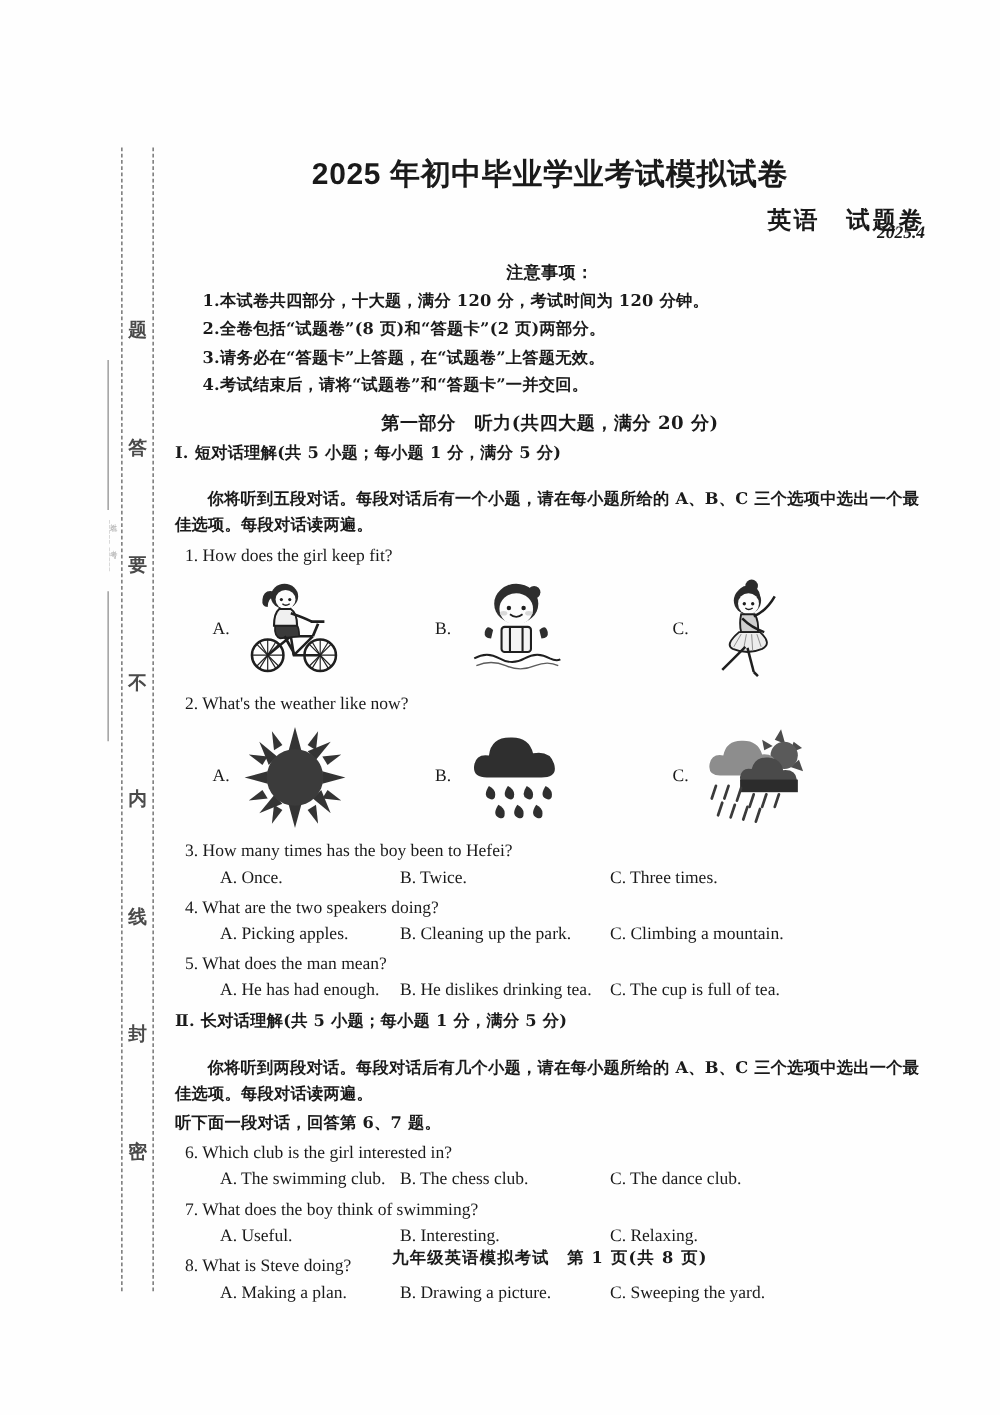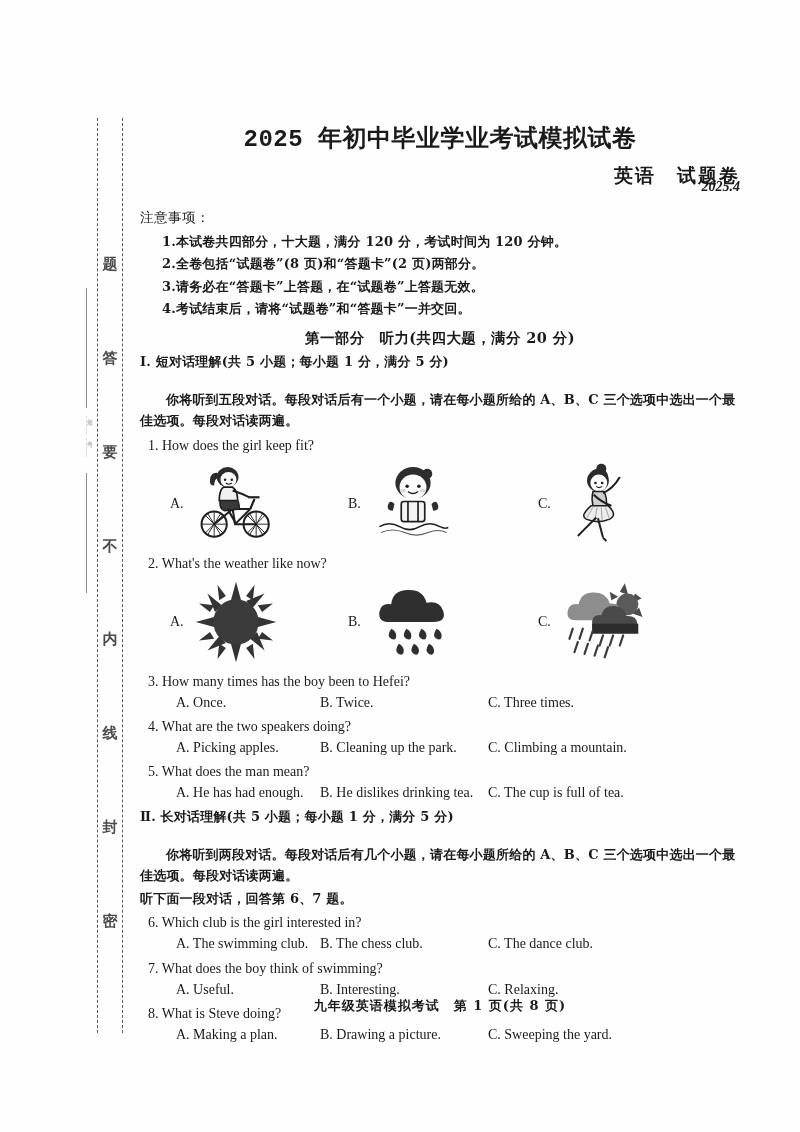--- a/index.html
+++ b/index.html
@@ -85,21 +85,21 @@
   
   #content {
     position: absolute;
     left: 140px;
     top: 125px;
     width: 600px;
   }
 
   .title-main {
     text-align: center;
-    font-family: Liberation Mono, monospace;
+    font-family: Liberation Sans, sans-serif;
     font-size: 24px;
     font-weight: 700;
     letter-spacing: 0.5px;
     line-height: 1.25;
     margin: 0;
   }
   .subtitle-row {
     position: relative;
     margin-top: 8px;
     height: 30px;
@@ -119,22 +119,23 @@
     font-family: "Liberation Serif", serif;
     font-style: italic;
     font-weight: 700;
     font-size: 14px;
   }
 
   .notice-head {
     margin-top: 16px;
     font-family: "DejaVu Serif", serif;
     font-size: 13.5px;
-    font-weight: 400;
+    font-weight: 700;
     letter-spacing: 0.5px;
+    text-align: center;
   }
   .notice-list {
     margin: 4px 0 0 0;
     padding: 0;
     list-style: none;
   }
   .notice-list li {
     font-family: "DejaVu Serif", serif;
     font-size: 13px;
     font-weight: 600;

